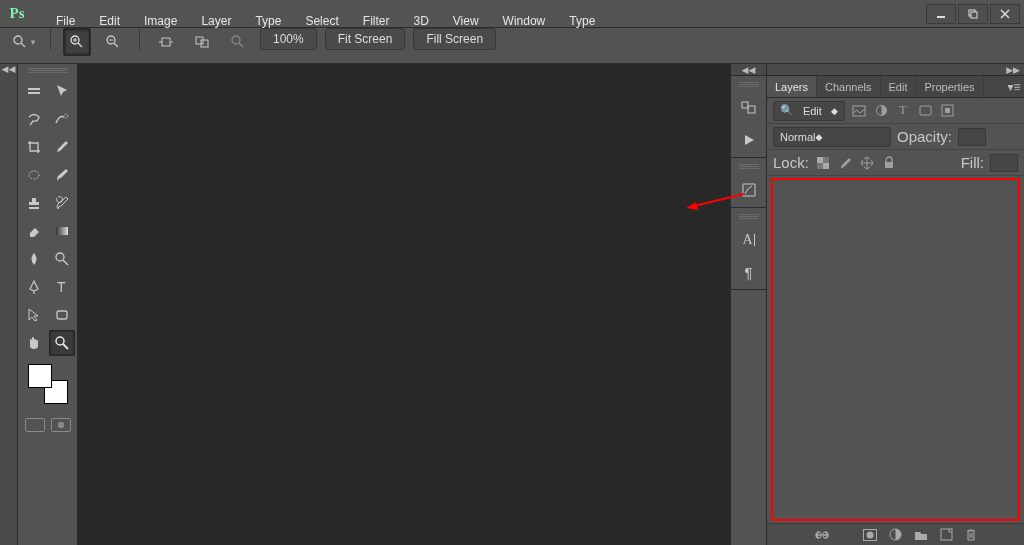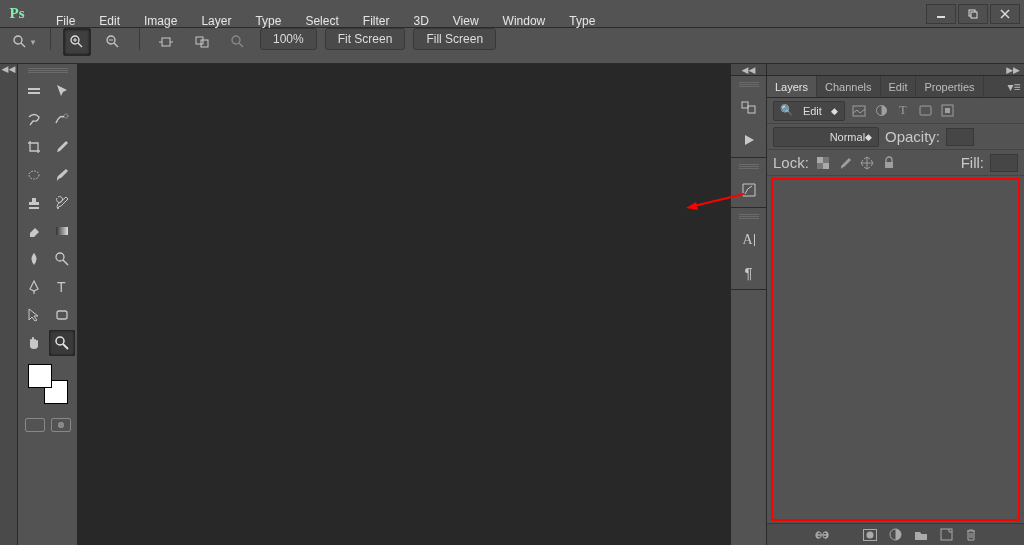--- a/index.html
+++ b/index.html
@@ -51,21 +51,21 @@
 .rpanel { width: 258px; background: #535353; border-left: 1px solid #2a2a2a; display: flex; flex-direction: column; }
 .rtop { height: 12px; background: #4a4a4a; display:flex; align-items:center; justify-content:flex-end; padding:0 4px; font-size:9px; color:#bbb; border-bottom:1px solid #2a2a2a;}
 .tabs { height: 22px; display: flex; align-items: stretch; background: #454545; border-bottom: 1px solid #2a2a2a; }
 .tab { padding: 0 8px; display:flex; align-items:center; font-size:11px; color:#bdbdbd; border-right: 1px solid #3a3a3a; }
 .tab.active { background: #535353; color: #e6e6e6; }
 .tabmenu { margin-left:auto; width:20px; display:flex; align-items:center; justify-content:center; color:#bbb; }
 
 .row { height: 26px; display:flex; align-items:center; padding: 0 6px; gap:6px; border-bottom: 1px solid #454545; }
 .select { height: 20px; background:#464646; border:1px solid #383838; border-radius:2px; display:flex; align-items:center; padding:0 6px; color:#ddd; font-size:11px; }
 .kind { width: 72px; justify-content: space-between; }
-.blend { width: 106px; justify-content: flex-end; }
+.blend { width: 118px; justify-content: flex-start; }
 .rowlbl { font-size: 15px; color:#c8c8c8; }
 .fli { width:16px; height:16px; display:flex; align-items:center; justify-content:center; color:#9f9f9f; font-size:12px; }
 .opfield { width:28px; height:18px; background:#464646; border:1px solid #383838; }
 
 .layerbody { flex:1; margin: 2px 4px; border: 2px solid #ff0000; background:#535353; }
 .layerfoot { height: 22px; display:flex; align-items:center; justify-content:center; gap:12px; color:#aaa; font-size:12px; border-top:1px solid #3a3a3a; background:#4c4c4c; }
 
 
 .arrow { position:absolute; top: 190px; left: 686px; width: 60px; height: 20px; pointer-events: none; }
 

